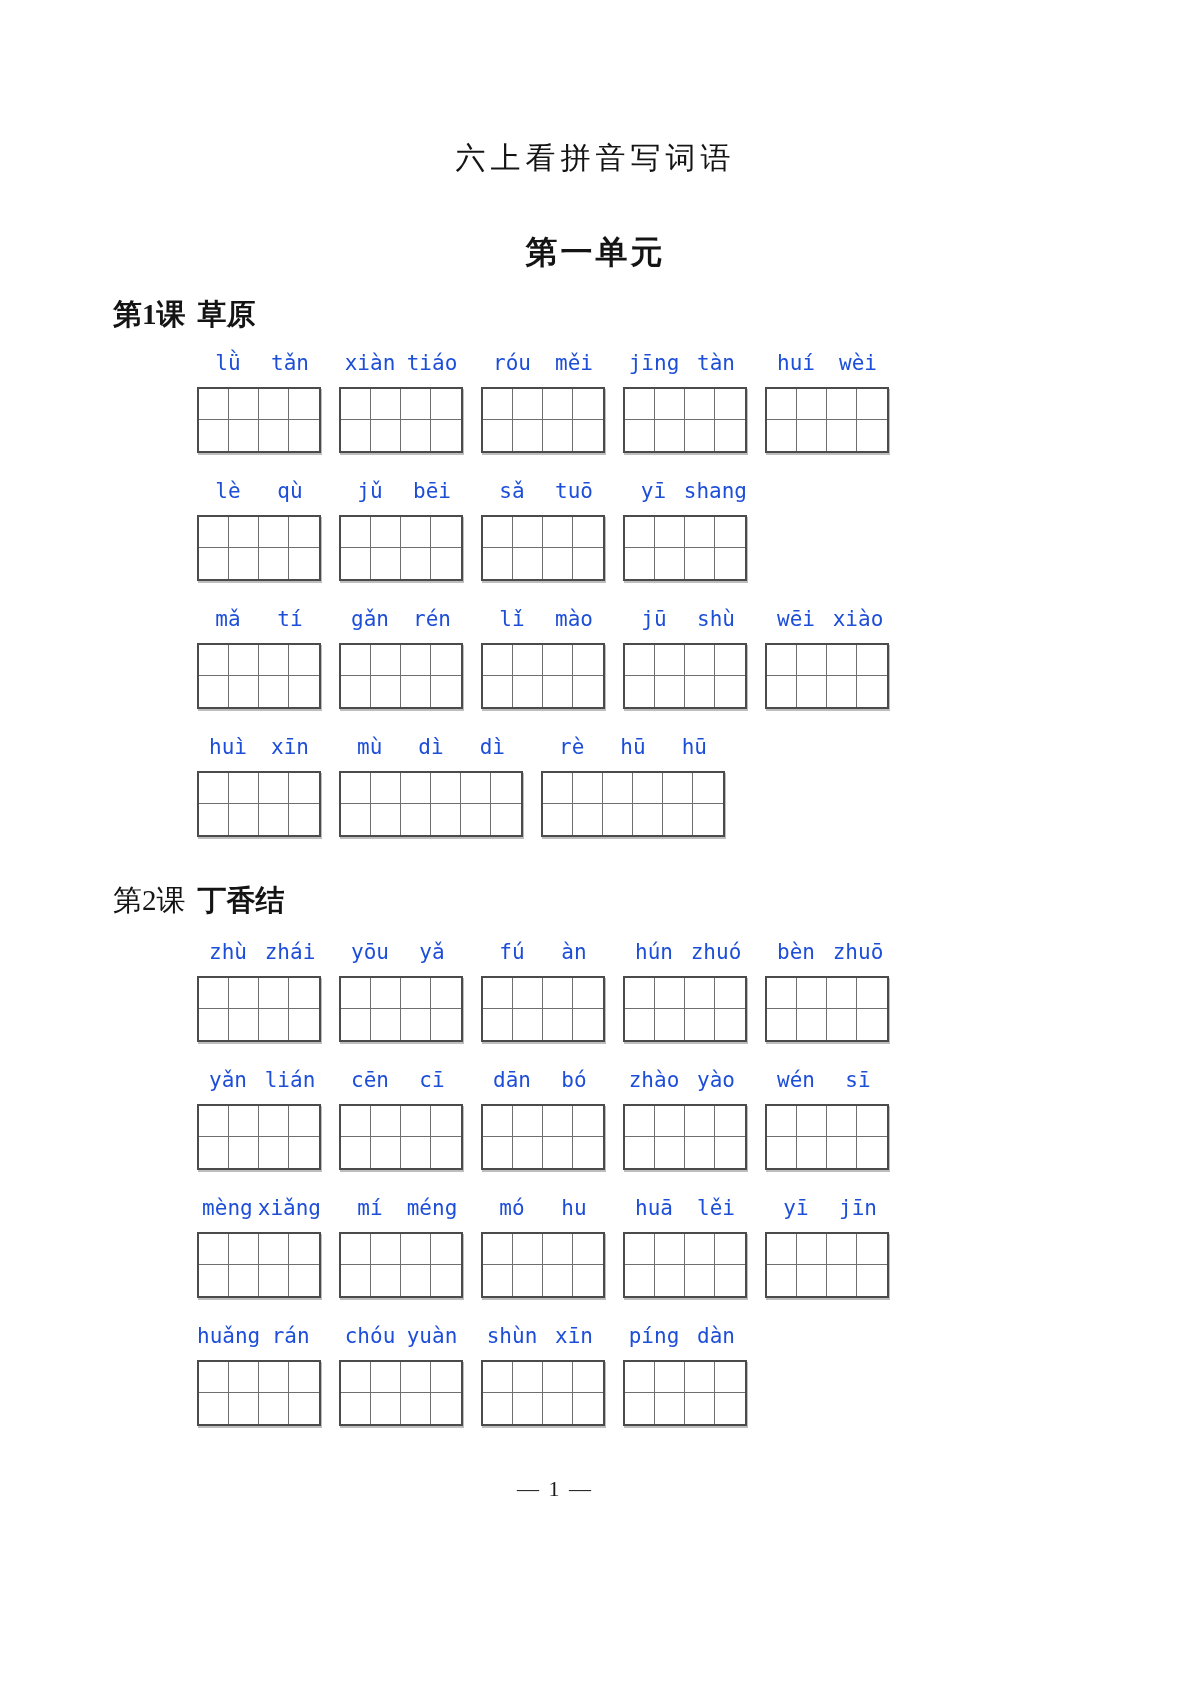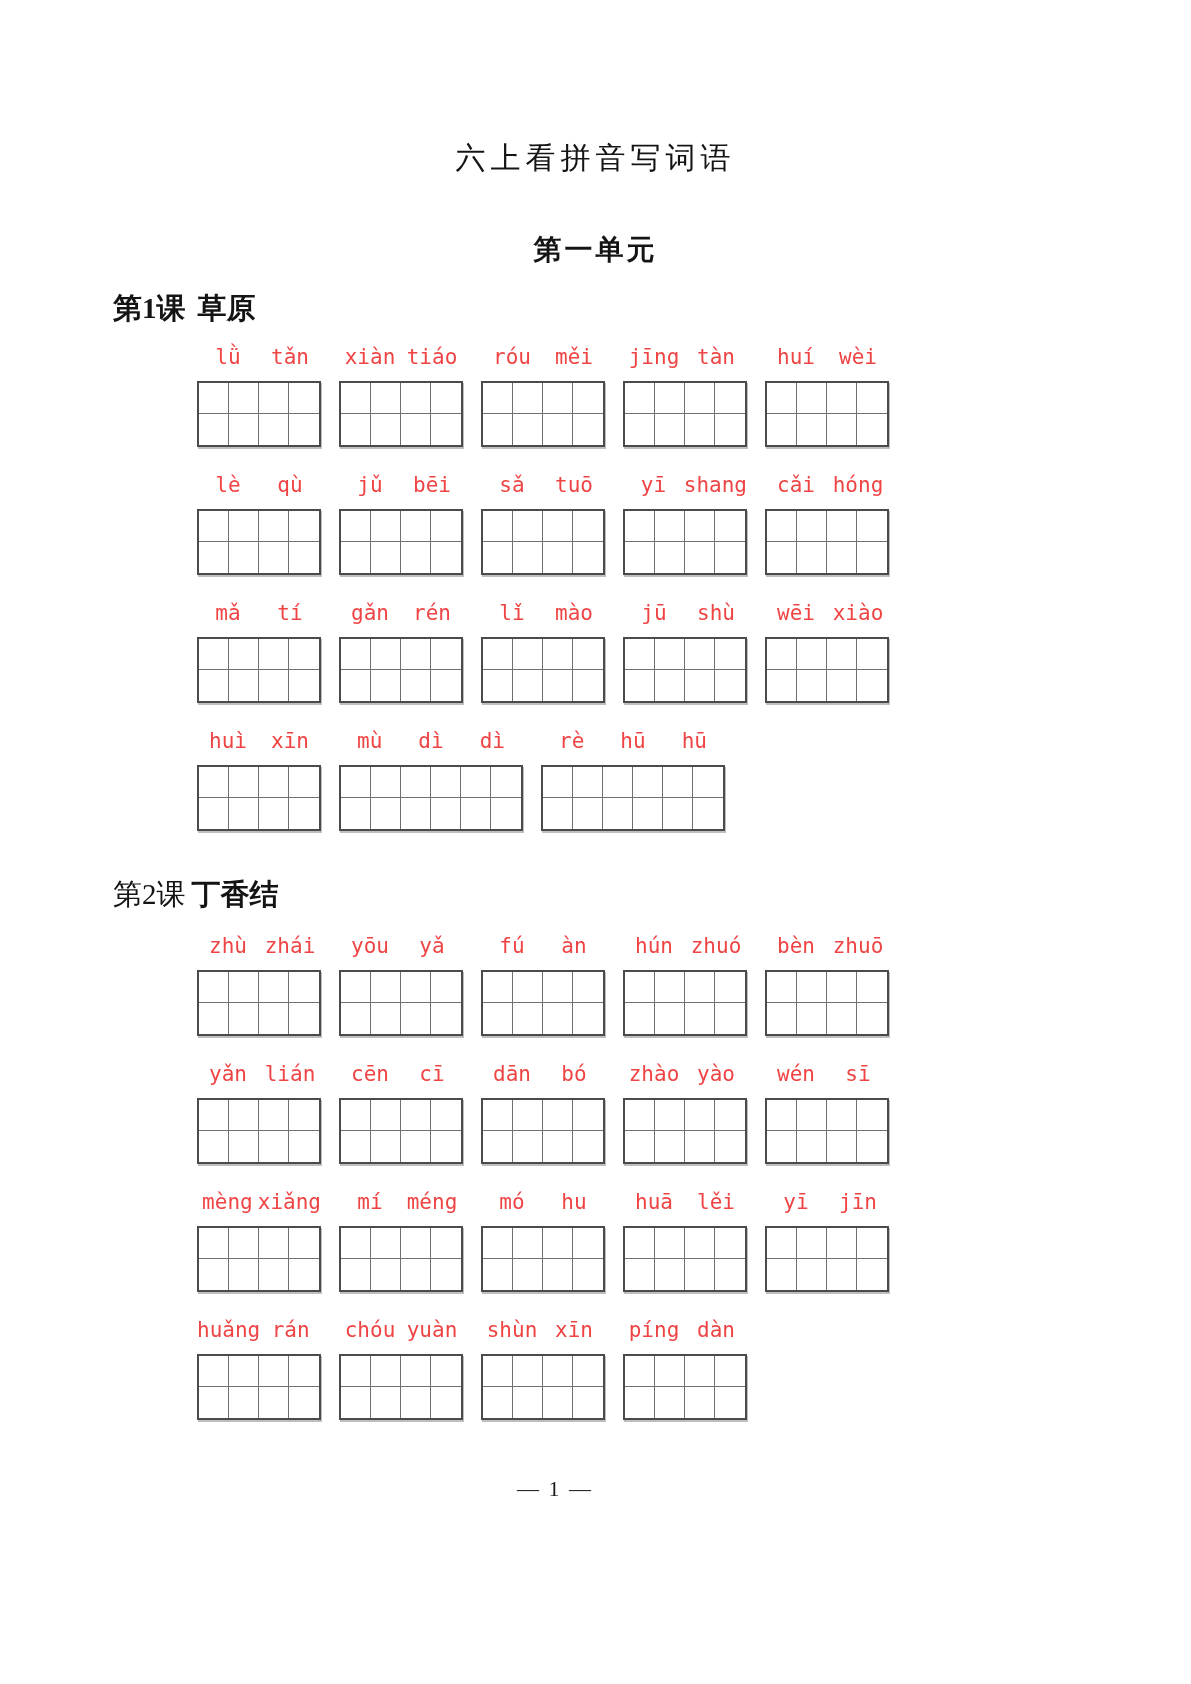--- a/index.html
+++ b/index.html
@@ -13,46 +13,45 @@
   }
   .doc-title{
     margin:0;padding-top:138px;
     text-align:center;
     font-size:30px;font-weight:400;
     letter-spacing:5px;
   }
   .unit-title{
     margin:52px 0 0;
     text-align:center;
-    font-size:28px;font-weight:700;
+    font-size:32px;font-weight:700;
     letter-spacing:3px;
   }
   .content{padding-left:113px;}
   .section{margin-top:22px;}
   .section + .section{margin-top:46px;}
   .lesson-header{font-size:29px;line-height:34px;}
   .lesson-num{font-weight:700;}
   .lesson-name{font-weight:700;margin-left:12px;}
   .section--2 .lesson-num{font-weight:400;}
   .section--2 .lesson-name{
-    margin-left:6px;
     font-family:Liberation Mono, monospace;
     font-weight:700;
   }
   .rows{margin-left:84px;margin-top:12px;}
   .word-row{display:flex;gap:18px;margin-bottom:18px;}
   .word{display:flex;flex-direction:column;}
   .pinyin{
     display:flex;
     align-items:flex-end;
     height:32px;
     margin-bottom:12px;
     font-family:"DejaVu Sans Mono",monospace;
     font-size:21px;
-    color:#ef4444;
+    color:#1d4ed8;
     white-space:nowrap;
   }
   .syl{flex:1;text-align:center;}
   .grid{
     display:grid;
     border:2px solid #4b4b4b;
     box-shadow:1px 2px 0 rgba(125,125,125,0.5);
     background:#fff;
   }
   .cell{
@@ -223,36 +222,20 @@
                   <div class="cell"></div>
                   <div class="cell"></div>
                   <div class="cell"></div>
                   <div class="cell last-col"></div>
                   <div class="cell last-row"></div>
                   <div class="cell last-row"></div>
                   <div class="cell last-row"></div>
                   <div class="cell last-col last-row"></div>
                 </div>
               </div>
-              <div class="word">
-                <div class="pinyin">
-                  <span class="syl">cǎi</span>
-                  <span class="syl">hóng</span>
-                </div>
-                <div class="grid" style="grid-template-columns: repeat(4, 30px); grid-auto-rows: 31px;">
-                  <div class="cell"></div>
-                  <div class="cell"></div>
-                  <div class="cell"></div>
-                  <div class="cell last-col"></div>
-                  <div class="cell last-row"></div>
-                  <div class="cell last-row"></div>
-                  <div class="cell last-row"></div>
-                  <div class="cell last-col last-row"></div>
-                </div>
-              </div>
             </div>
             <div class="word-row">
               <div class="word">
                 <div class="pinyin">
                   <span class="syl">mǎ</span>
                   <span class="syl">tí</span>
                 </div>
                 <div class="grid" style="grid-template-columns: repeat(4, 30px); grid-auto-rows: 31px;">
                   <div class="cell"></div>
                   <div class="cell"></div>

